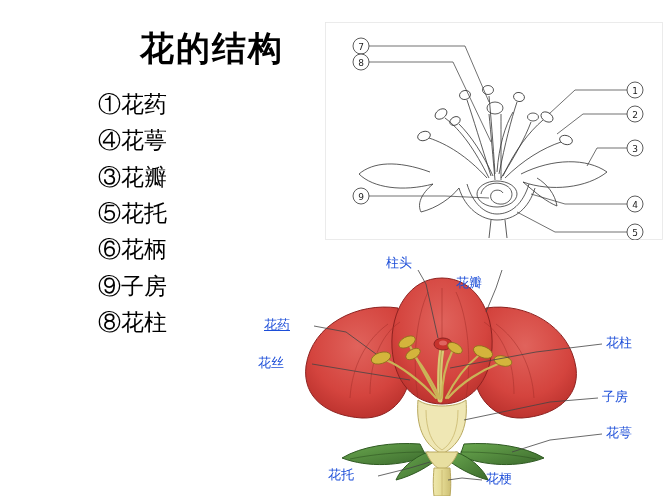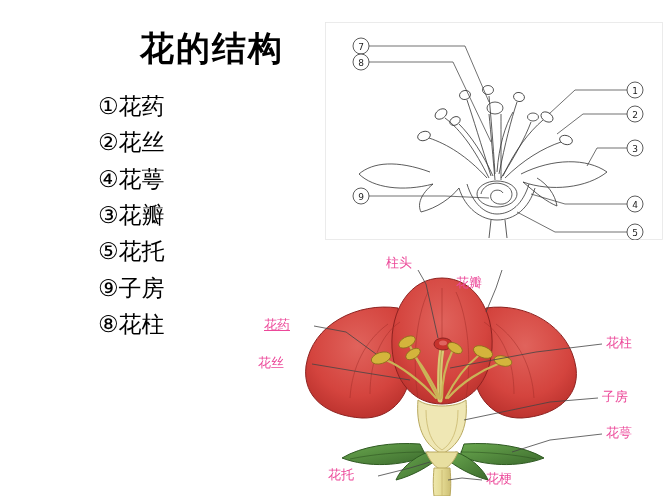--- a/index.html
+++ b/index.html
@@ -29,20 +29,21 @@
     font-size: 34px;
     font-weight: 700;
     letter-spacing: 2px;
     white-space: nowrap;
   }
   .legend {
     position: absolute;
     left: 98px;
     top: 88px;
     width: 200px;
+    font-family: Liberation Mono, monospace;
   }
   .legend-item {
     font-size: 23px;
     line-height: 1.58;
     white-space: nowrap;
     padding-left: 0px;
   }
 
   
   .panel-top {
@@ -66,36 +67,36 @@
     position: absolute;
     left: 250px;
     top: 248px;
     width: 415px;
     height: 248px;
   }
   .cn-label {
     position: absolute;
     font-size: 13px;
     white-space: nowrap;
-    color: #ec4899;
+    color: #1d4ed8;
   }
 </style>
 </head>
 <body>
 
 <div id="stage">
 
   <div class="title">花的结构</div>
 
   <div class="legend">
     <div class="legend-item">①花药</div>
-    <div class="legend-item">②花丝</div>
     <div class="legend-item">④花萼</div>
     <div class="legend-item">③花瓣</div>
     <div class="legend-item">⑤花托</div>
+    <div class="legend-item">⑥花柄</div>
     <div class="legend-item">⑨子房</div>
     <div class="legend-item">⑧花柱</div>
   </div>
 
   <div class="panel-top">
     <svg width="338" height="218" viewBox="0 0 338 218" xmlns="http://www.w3.org/2000/svg">
       <g fill="none" stroke="#333" stroke-width="0.8">
 
         <rect x="0.5" y="0.5" width="337" height="217" stroke="#e6e6e6"></rect>
 

